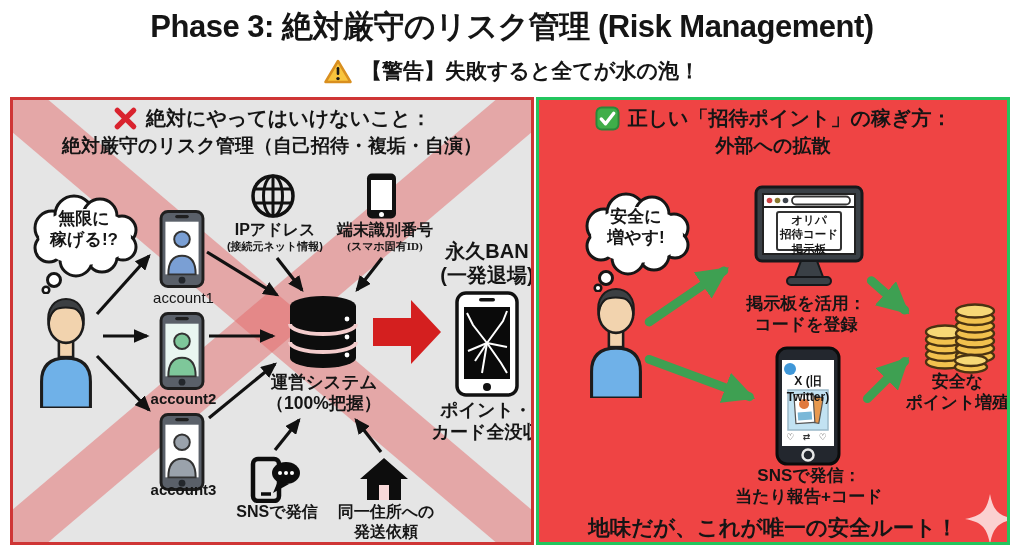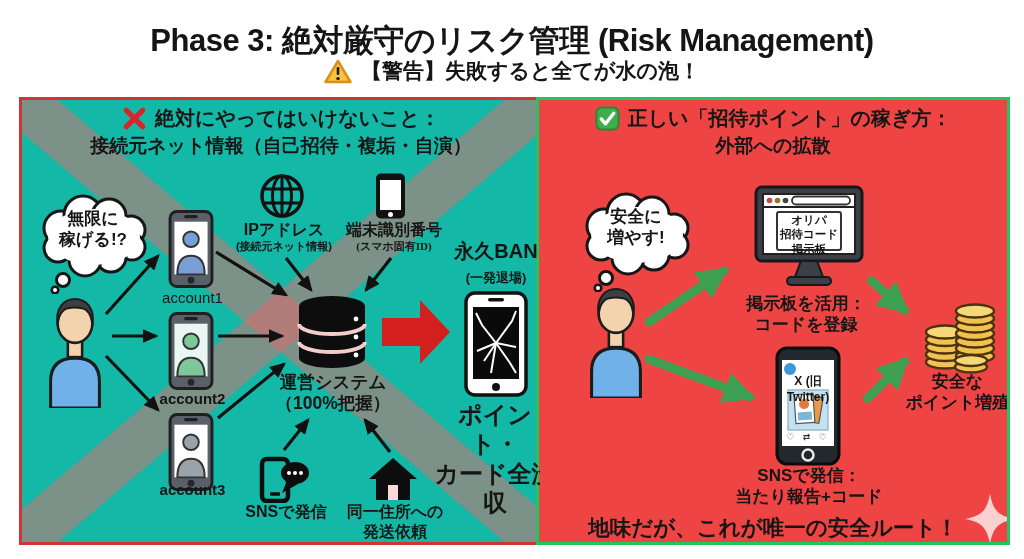--- a/index.html
+++ b/index.html
@@ -2,27 +2,27 @@
 <html><head>
 <meta charset="utf-8">
 <style>
   * { margin:0; padding:0; box-sizing:border-box; }
   body { background:#ffffff; font-family:"Liberation Sans","DejaVu Sans",sans-serif; }
   .stage { position:relative; width:1024px; height:559px; background:#ffffff; overflow:hidden; color:#151515; }
   .abs { position:absolute; }
   .txt { position:absolute; text-align:center; color:#151515; font-weight:800; line-height:1.22; }
 
   
-  .title { left:0; right:0; top:6px; font-size:31px; font-weight:800; text-align:center; letter-spacing:-0.5px;margin-top:14px; }
+  .title { left:0; right:0; top:6px; font-size:31px; font-weight:800; text-align:center; letter-spacing:-0.5px; }
   .warnrow { left:0; right:0; top:57px; display:flex; justify-content:center; align-items:center; gap:9px; }
   .warntxt { font-size:21px; font-weight:800; }
 
   
   .panel { position:absolute; top:97px; height:448px; overflow:hidden; }
-  .panel-left  { left:19px;   width:524px; background:#14b8a6; border:3px solid #cf3535; }
+  .panel-left  { left:10px;   width:524px; background:#e5e5e5; border:3px solid #cf3535; }
   .panel-right { left:536px; width:474px; background:#ef4444; border:3px solid #22c55e; }
   .band { position:absolute; left:50%; top:50%; width:730px; height:48px; margin:-24px 0 0 -365px; background:rgba(228,106,106,0.5); }
   .band1 { transform:rotate(40.3deg); }
   .band2 { transform:rotate(-40.3deg); }
 
   .phead { position:absolute; left:0; right:0; top:5px; text-align:center; z-index:5; }
   .phead .l1 { display:flex; justify-content:center; align-items:center; gap:8px; font-size:20px; font-weight:800; }
   .phead .l2 { font-size:19px; font-weight:800; margin-top:1px; }
 
   .overlay { position:absolute; inset:0; width:100%; height:100%; z-index:2; }
@@ -84,21 +84,21 @@
 
     <div class="phead">
       <div class="l1">
         <span style="display:inline-flex;">
           <svg width="25" height="25" viewBox="0 0 26 26">
             <path d="M4.5,4.5 L21.5,21.5 M21.5,4.5 L4.5,21.5" stroke="#d9232e" stroke-width="5.5" stroke-linecap="round"></path>
           </svg>
         </span>
         <span>絶対にやってはいけないこと：</span>
       </div>
-      <div class="l2">接続元ネット情報（自己招待・複垢・自演）</div>
+      <div class="l2">絶対厳守のリスク管理（自己招待・複垢・自演）</div>
     </div>
 
     <div class="abs node" style="left:10px; top:90px; width:122px; height:104px;">
       <svg width="122" height="104" viewBox="0 0 120 104">
         <g fill="#fff" stroke="#161616" stroke-width="3">
           <circle cx="28" cy="38" r="17"></circle>
             <circle cx="50" cy="25" r="19"></circle>
             <circle cx="76" cy="26" r="17"></circle>
           <circle cx="98" cy="40" r="14"></circle>
             <circle cx="99" cy="57" r="13"></circle>
@@ -203,40 +203,40 @@
     </div>
 
     <div class="abs node" style="left:360px; top:200px;">
       <svg width="68" height="64" viewBox="0 0 68 64">
         <polygon points="0,18 38,18 38,0 68,32 38,64 38,46 0,46" fill="#d41f1f"></polygon>
       </svg>
     </div>
 
     <div class="txt node" style="left:420px; top:139px; width:108px; font-size:20px;">
       <span>永久BAN</span><br>
-      <span style="font-size:13px;">(一発退場)</span>
+      <span style="font-size:20px;">(一発退場)</span>
     </div>
     <div class="abs node" style="left:442px; top:191px;">
       <svg width="64" height="106" viewBox="0 0 64 106">
         <rect x="2" y="2" width="60" height="102" rx="9" fill="#fff" stroke="#111" stroke-width="3.5"></rect>
         <rect x="9" y="16" width="46" height="72" fill="#0a0a0a"></rect>
         <g stroke="#fff" stroke-width="2" fill="none">
           <path d="M32,52 L18,34 L12,22"></path>
           <path d="M32,52 L48,30 L52,20"></path>
           <path d="M32,52 L13,60"></path>
           <path d="M32,52 L46,72 L52,82"></path>
           <path d="M32,52 L27,82"></path>
           <path d="M32,52 L52,56"></path>
           <path d="M32,52 L20,70"></path>
         </g>
         <rect x="24" y="7" width="16" height="3.5" rx="1.75" fill="#111"></rect>
         <circle cx="32" cy="96" r="4" fill="#111"></circle>
       </svg>
     </div>
-    <div class="txt node" style="left:412px; top:300px; width:122px; font-size:24px;">
+    <div class="txt node" style="left:412px; top:300px; width:122px; font-size:18px;font-family:Liberation Serif, serif;">
       <span>ポイント・</span><br>
       <span>カード全没収</span>
     </div>
 
     <div class="abs node" style="left:237px; top:351px;">
       <svg width="52" height="52" viewBox="0 0 52 52">
         <rect x="3" y="8" width="26" height="42" rx="5" fill="none" stroke="#0d0d0d" stroke-width="4.5"></rect>
         <line x1="11" y1="43" x2="21" y2="43" stroke="#0d0d0d" stroke-width="3.5"></line>
         <ellipse cx="36" cy="22" rx="14" ry="11" fill="#0d0d0d"></ellipse>
         <path d="M28,30 L23,42 L39,33 Z" fill="#0d0d0d"></path>

